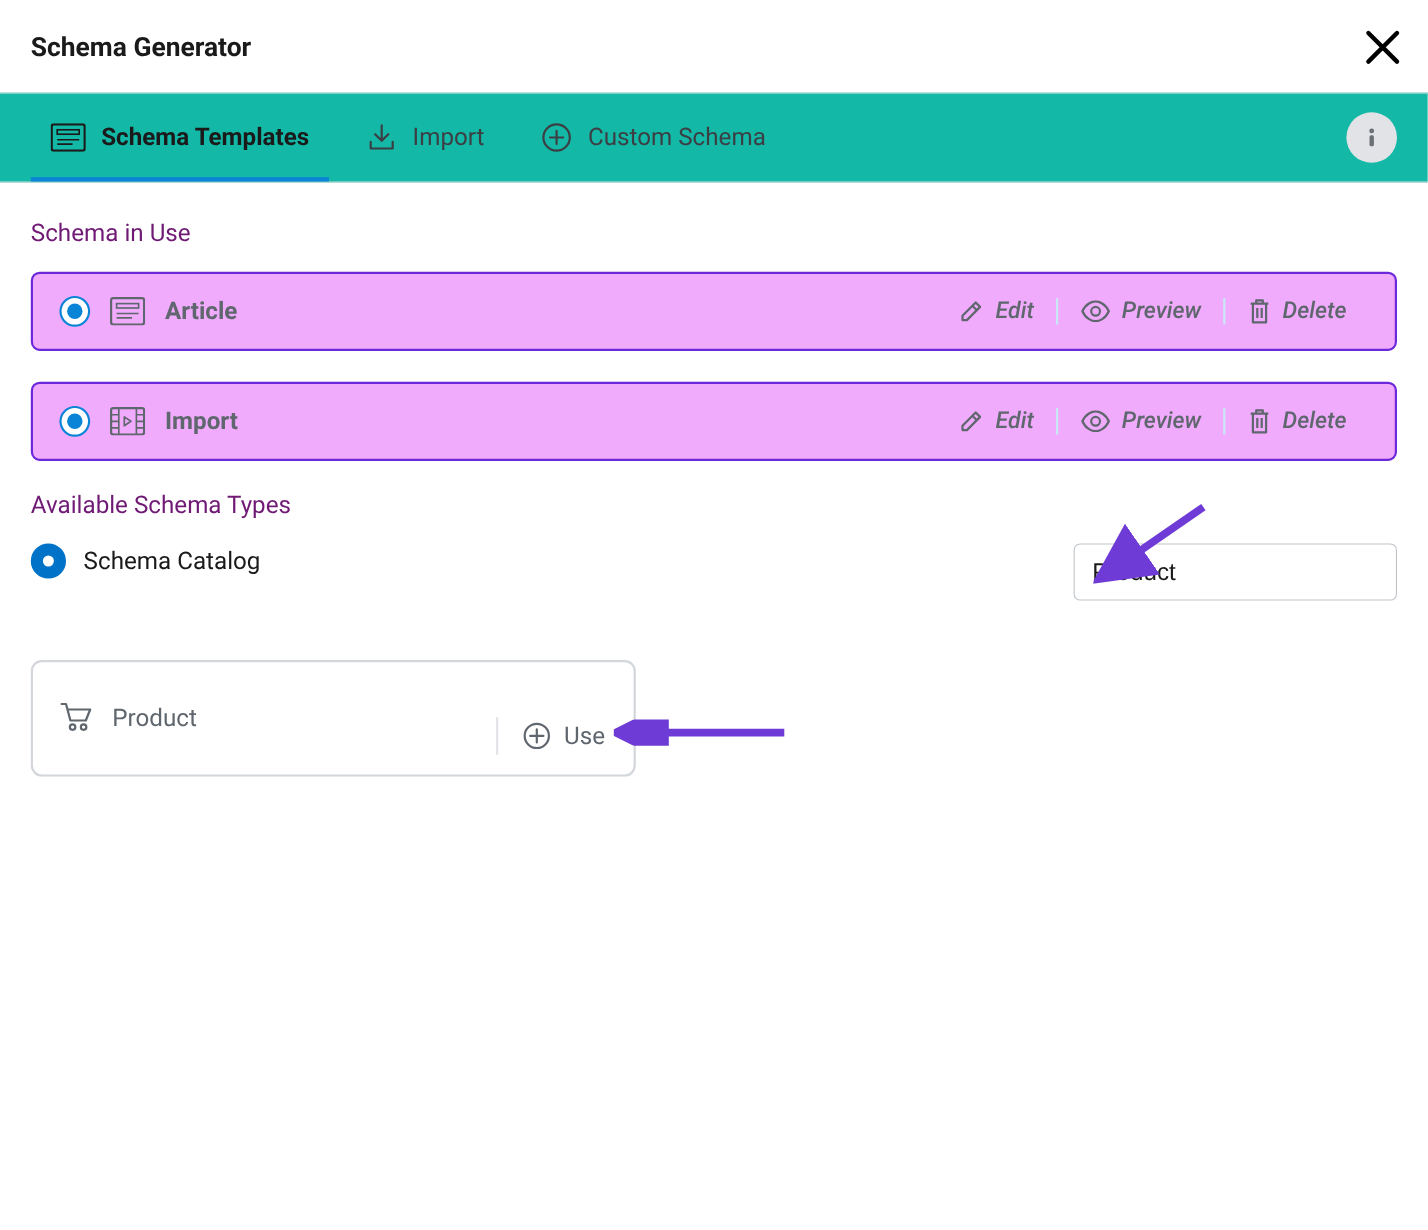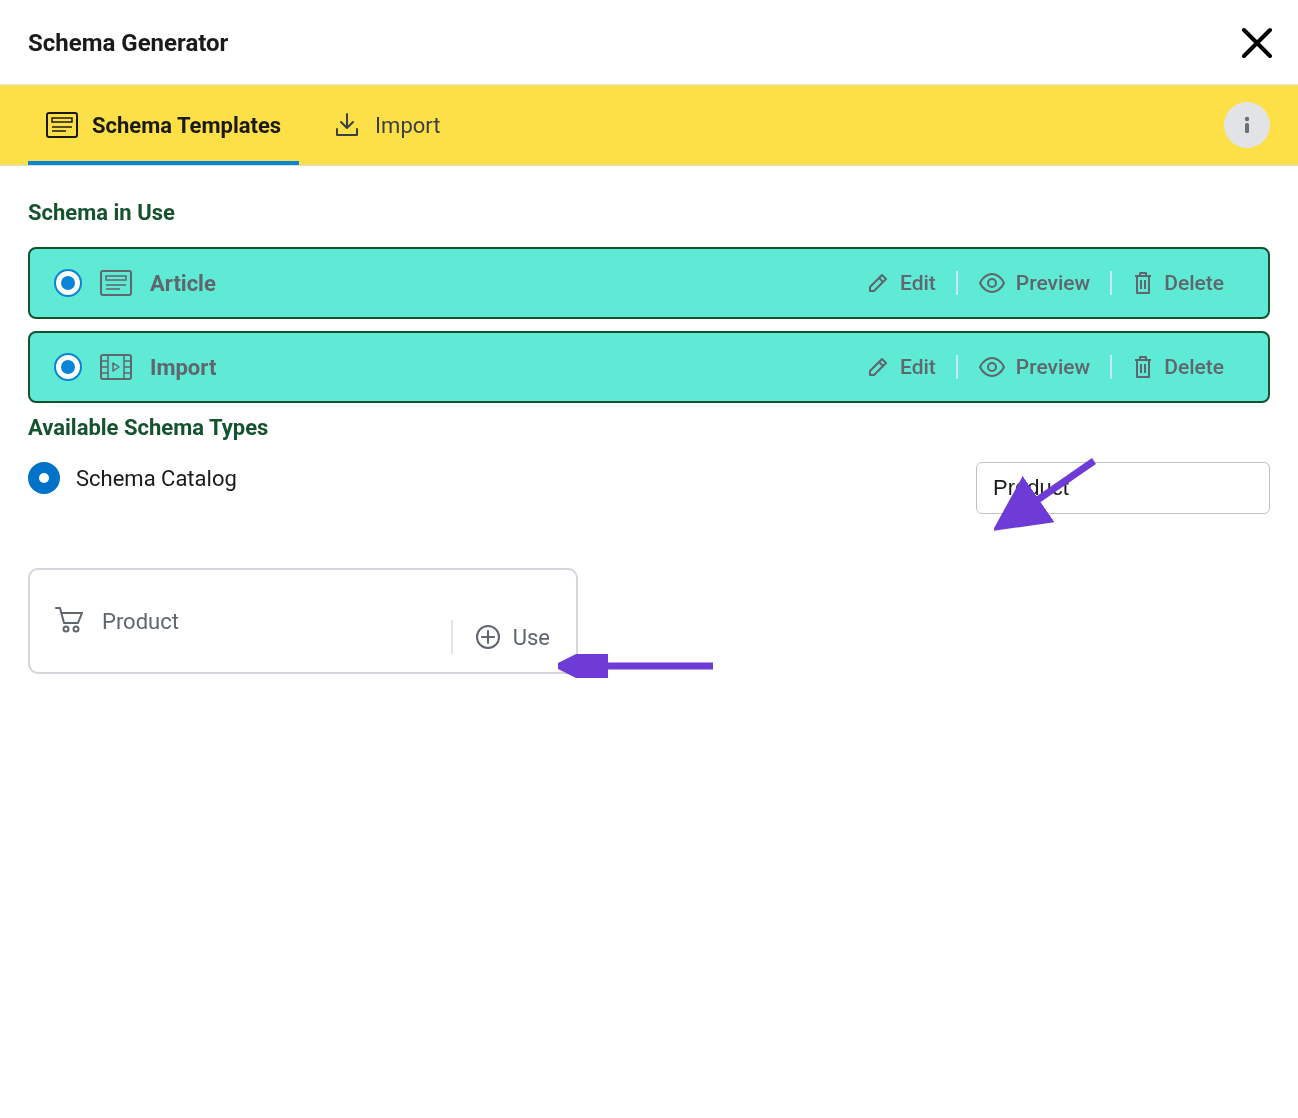--- a/index.html
+++ b/index.html
@@ -25,21 +25,21 @@
       cursor: pointer;
       color: #000;
     }
     .close-btn svg { display: block; }
 
     .tabs-bar {
       display: flex;
       align-items: center;
       border-top: 1px solid #e5e7eb;
       border-bottom: 1px solid #d9dde1;
-      background: #fde047;
+      background: #14b8a6;
       padding: 0 28px;
       position: relative;
     }
     .tab {
       display: flex;
       align-items: center;
       gap: 14px;
       padding: 26px 18px;
       margin-right: 16px;
       cursor: pointer;
@@ -72,33 +72,33 @@
       cursor: pointer;
     }
     .info-bubble svg { display: block; }
 
     .content {
       padding: 34px 28px 0 28px;
       position: relative;
     }
     .section-title {
       font-size: 22px;
-      font-weight: 700;
-      color: #14532d;
+      font-weight: 400;
+      color: #701a75;
       margin-bottom: 22px;
     }
 
     .schema-card {
       display: flex;
       align-items: center;
-      border: 2px solid #14532d;
-      background: #5eead4;
+      border: 2px solid #6d28d9;
+      background: #f0abfc;
       border-radius: 8px;
       padding: 20px 24px;
-      margin-bottom: 12px;
+      margin-bottom: 28px;
     }
     .schema-card .left {
       display: flex;
       align-items: center;
       gap: 18px;
     }
     .radio-dot {
       width: 28px; height: 28px;
       border-radius: 50%;
       border: 2px solid #0a84d6;
@@ -123,20 +123,21 @@
     }
     .action {
       display: flex;
       align-items: center;
       gap: 10px;
       color: #5f666d;
       font-size: 21px;
       font-weight: 500;
       padding: 0 20px;
       cursor: pointer;
+      font-style: italic;
     }
     .action:not(:last-child) {
       border-right: 2px solid #c9e8f6;
     }
     .action svg { display: block; }
 
     .avail-row {
       display: flex;
       align-items: flex-start;
       gap: 38px;
@@ -240,20 +241,29 @@
     <span>Schema Templates</span>
   </div>
   <div class="tab">
     <span class="ticon">
       <svg width="28" height="28" viewBox="0 0 28 28">
           <path d="M14 3 L14 17 M8 11 L14 17 L20 11" fill="none" stroke="currentColor" stroke-width="2" stroke-linecap="round" stroke-linejoin="round"></path>
           <path d="M4 18 L4 24 L24 24 L24 18" fill="none" stroke="currentColor" stroke-width="2" stroke-linecap="round" stroke-linejoin="round"></path>
         </svg>
     </span>
     <span>Import</span>
+  </div>
+  <div class="tab">
+    <span class="ticon">
+      <svg width="28" height="28" viewBox="0 0 28 28">
+          <circle cx="14" cy="14" r="12" fill="none" stroke="currentColor" stroke-width="2"></circle>
+          <path d="M14 8 L14 20 M8 14 L20 14" stroke="currentColor" stroke-width="2" stroke-linecap="round"></path>
+        </svg>
+    </span>
+    <span>Custom Schema</span>
   </div>
   <div class="info-bubble">
     <span>
       <svg width="22" height="22" viewBox="0 0 22 22">
           <circle cx="11" cy="5" r="2.2" fill="currentColor"></circle>
           <rect x="9" y="9" width="4" height="10" rx="1.5" fill="currentColor"></rect>
         </svg>
     </span>
   </div>
 </div>

